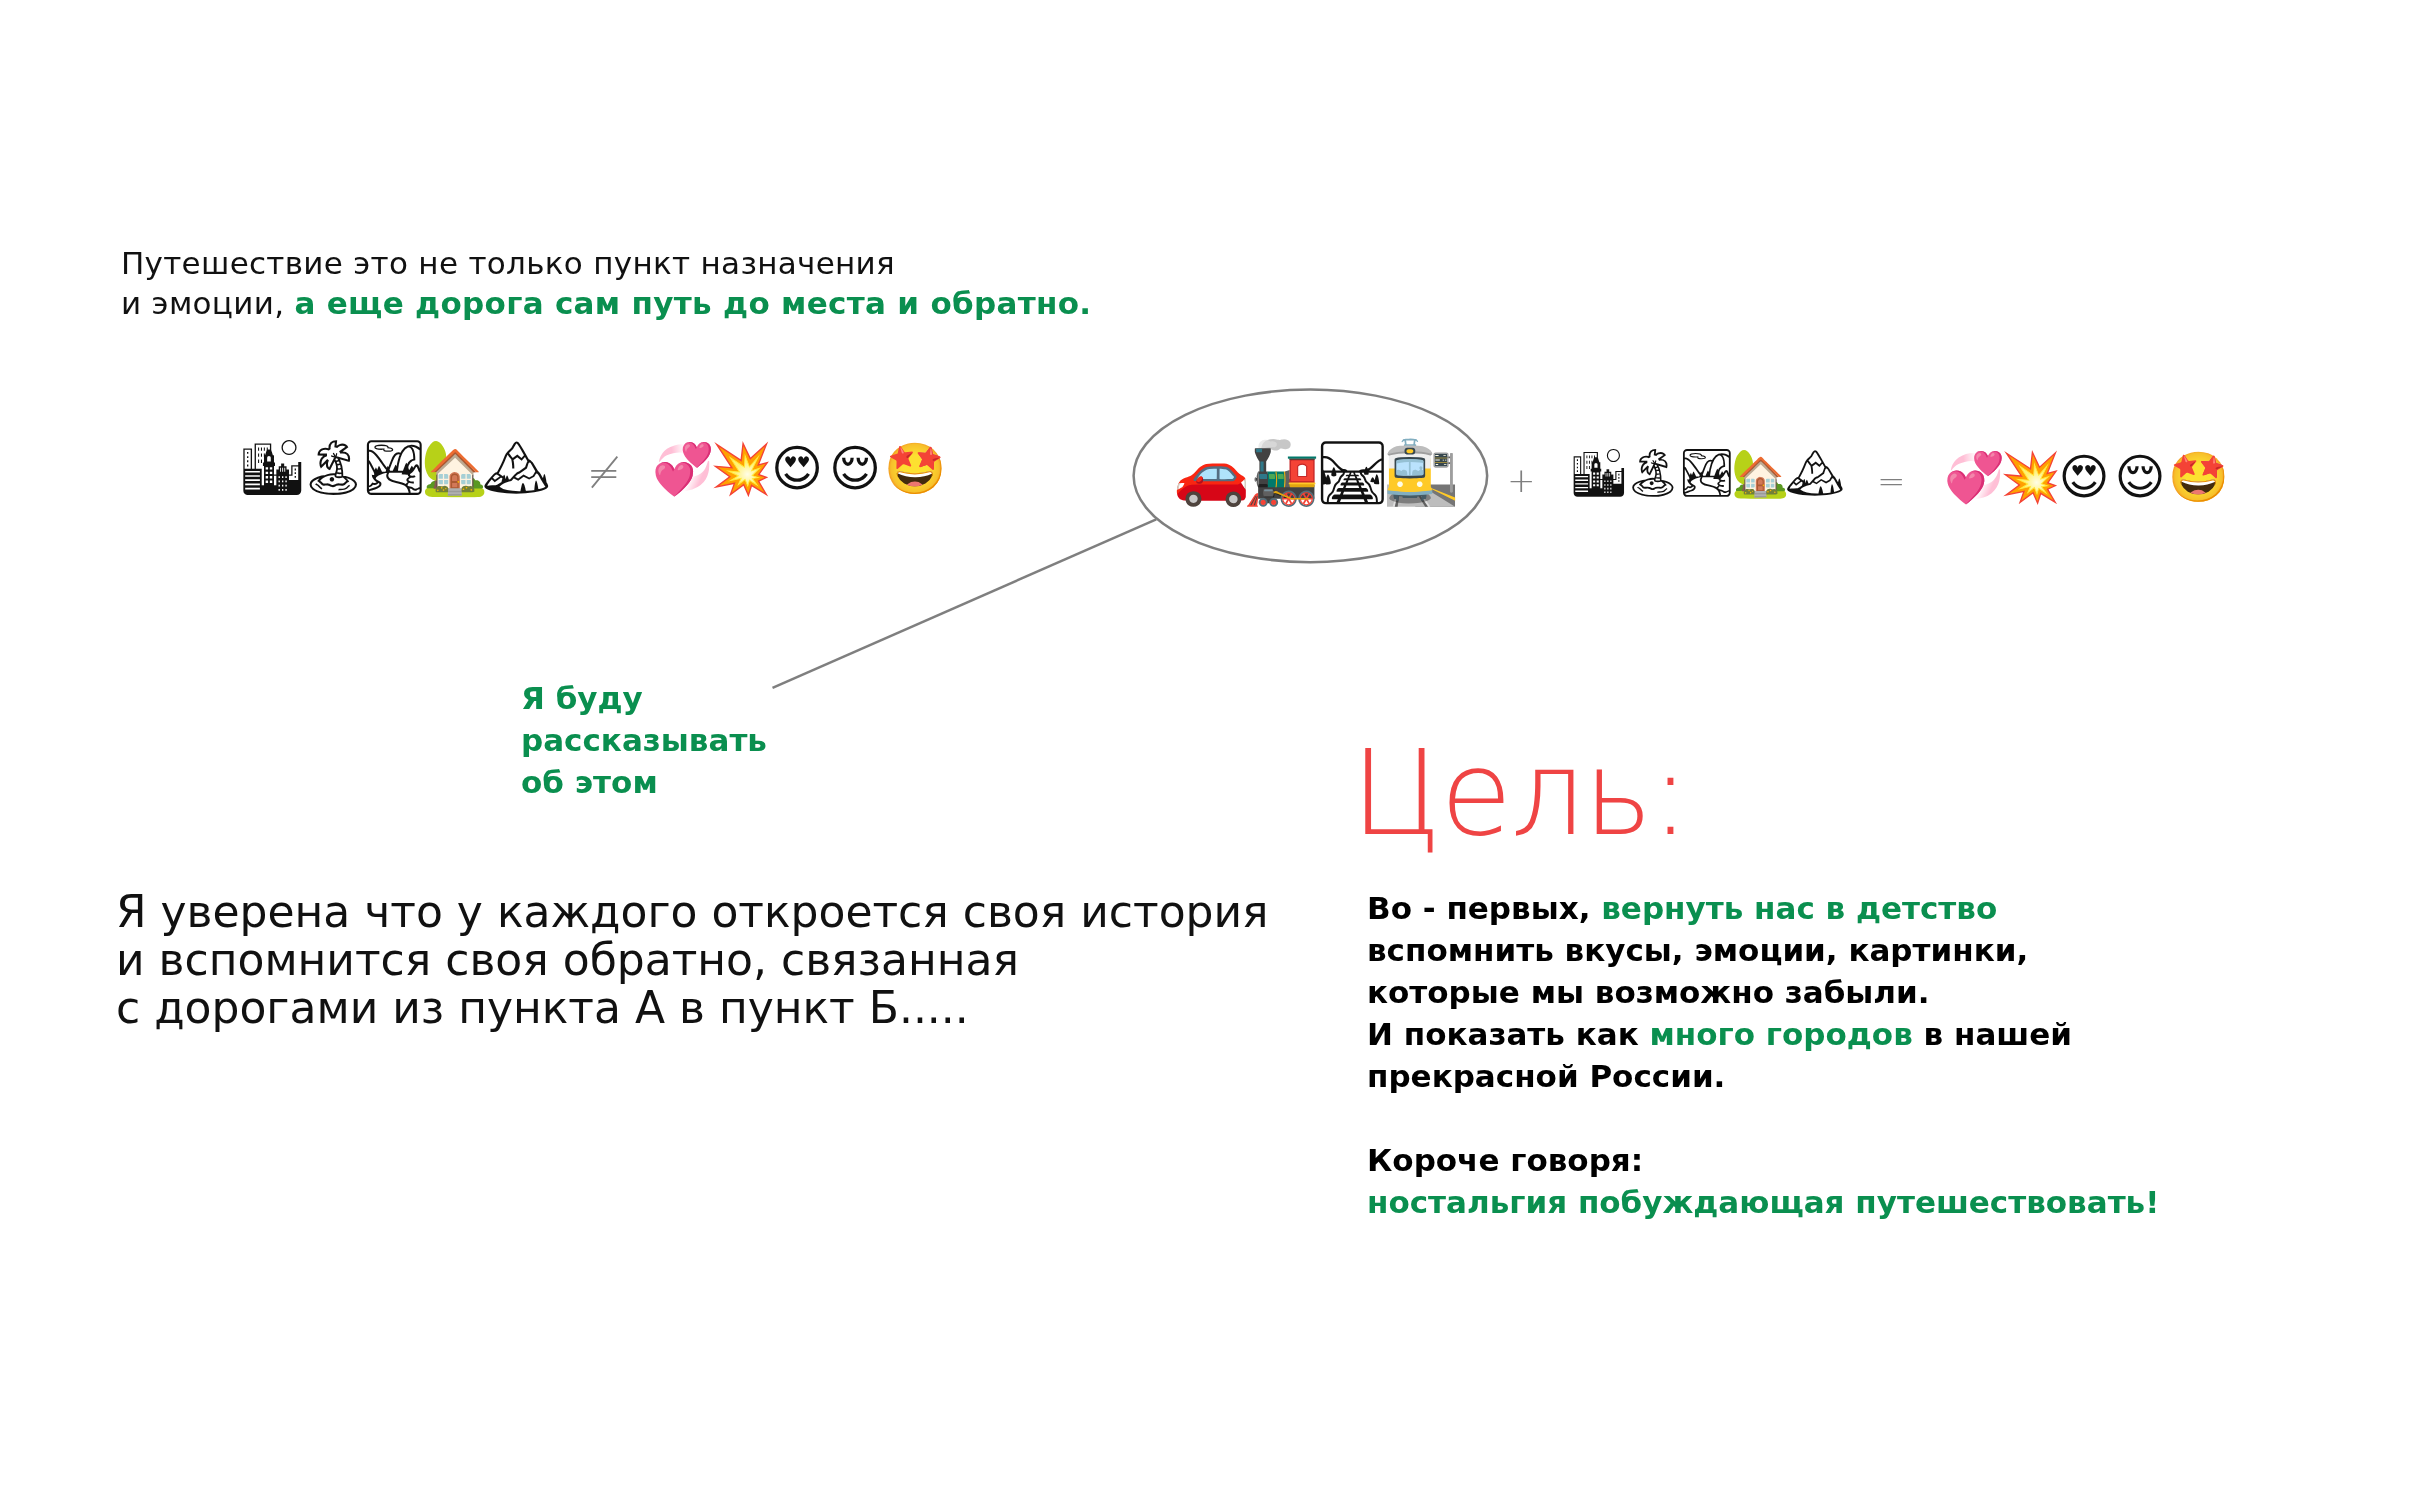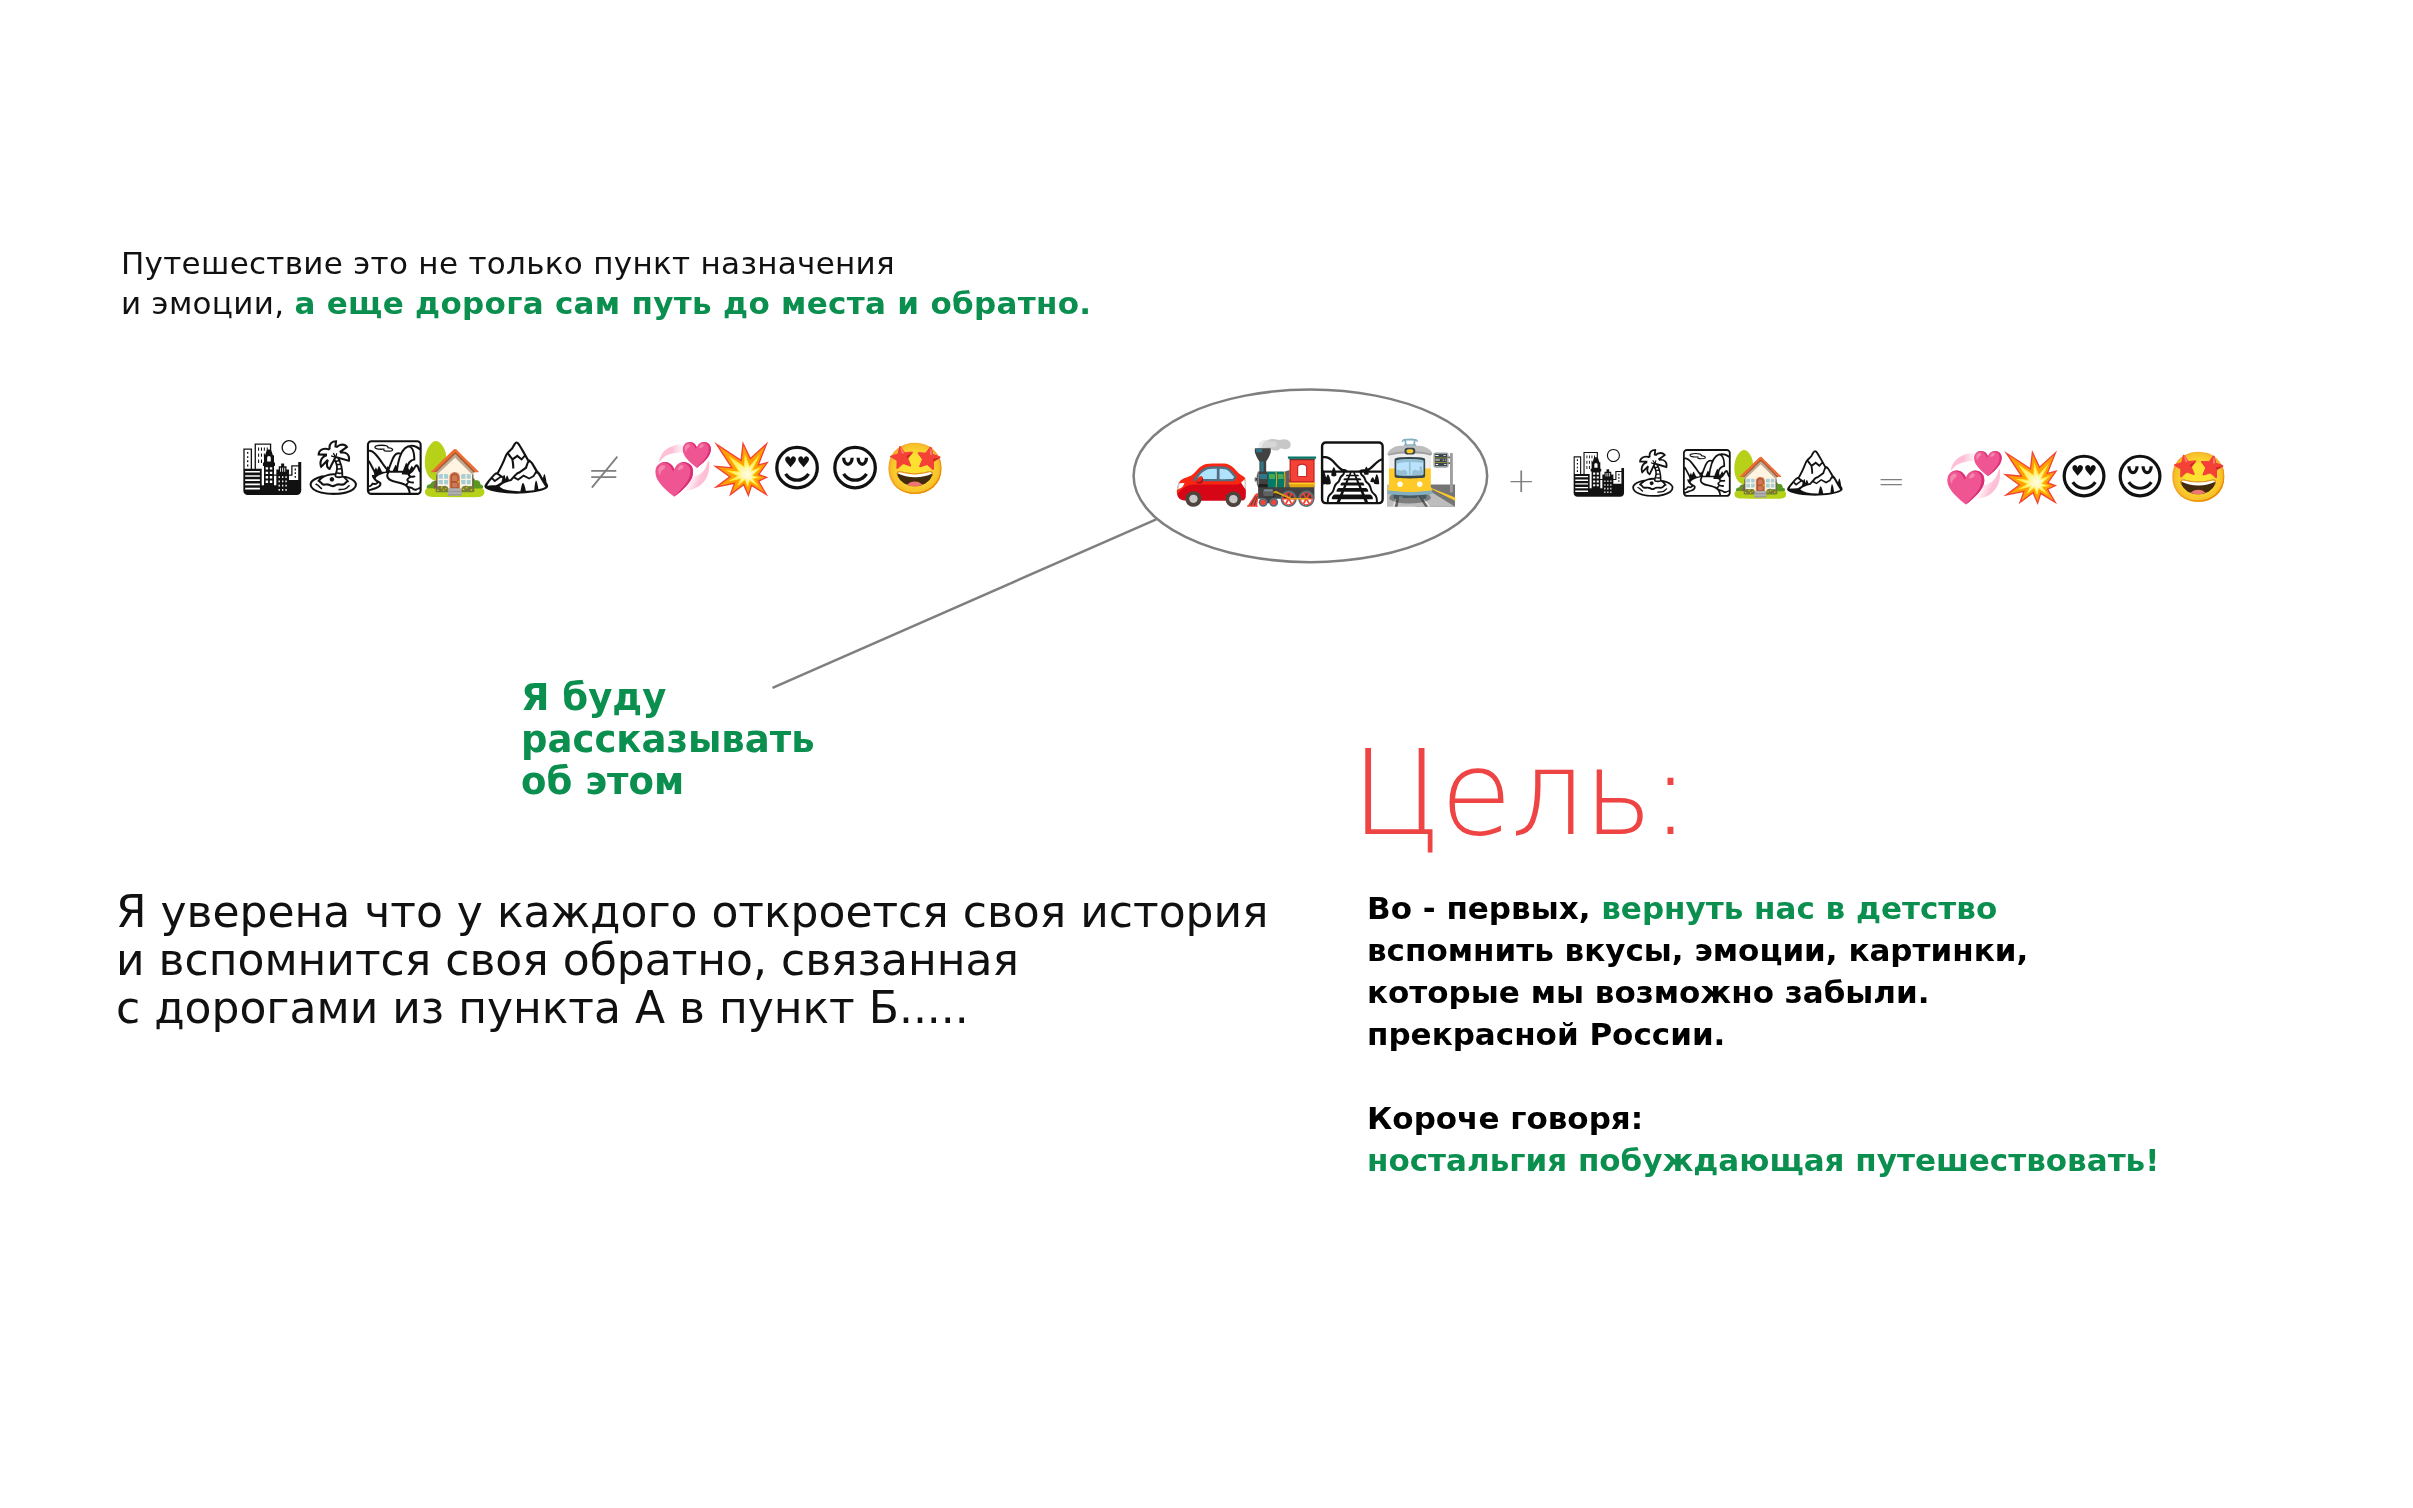--- a/index.html
+++ b/index.html
@@ -75,21 +75,21 @@
       top: 0;
       width: 2413px;
       height: 1508px;
       pointer-events: none;
     }
 
     
     #callout {
       left: 521px;
       top: 677px;
-      font-size: 37px;
+      font-size: 31px;
       line-height: 42px;
       font-weight: 700;
       color: #0a8f4f;
     }
     #callout div { white-space: nowrap; }
 
     
     #story {
       left: 116px;
       top: 888px;
@@ -188,18 +188,19 @@
   <div>Я уверена что у каждого откроется своя история</div>
   <div>и вспомнится своя обратно, связанная</div>
   <div>с дорогами из пункта А в пункт Б.....</div>
 </div>
 
 <div id="goal-heading" class="abs">Цель:</div>
 <div id="goal" class="abs">
     <div class="line"><span>Во - первых, </span><span class="green">вернуть нас в детство</span></div>
     <div class="line"><span>вспомнить вкусы, эмоции, картинки,</span></div>
     <div class="line"><span>которые мы возможно забыли.</span></div>
+    <div class="line"><span>И показать как </span><span class="green">много городов</span><span> в нашей</span></div>
     <div class="line"><span>прекрасной России.</span></div>
     <div class="line"></div>
     <div class="line"><span>Короче говоря:</span></div>
     <div class="line"><span class="green">ностальгия побуждающая путешествовать!</span></div>
   </div>
 
 
 </body></html>

